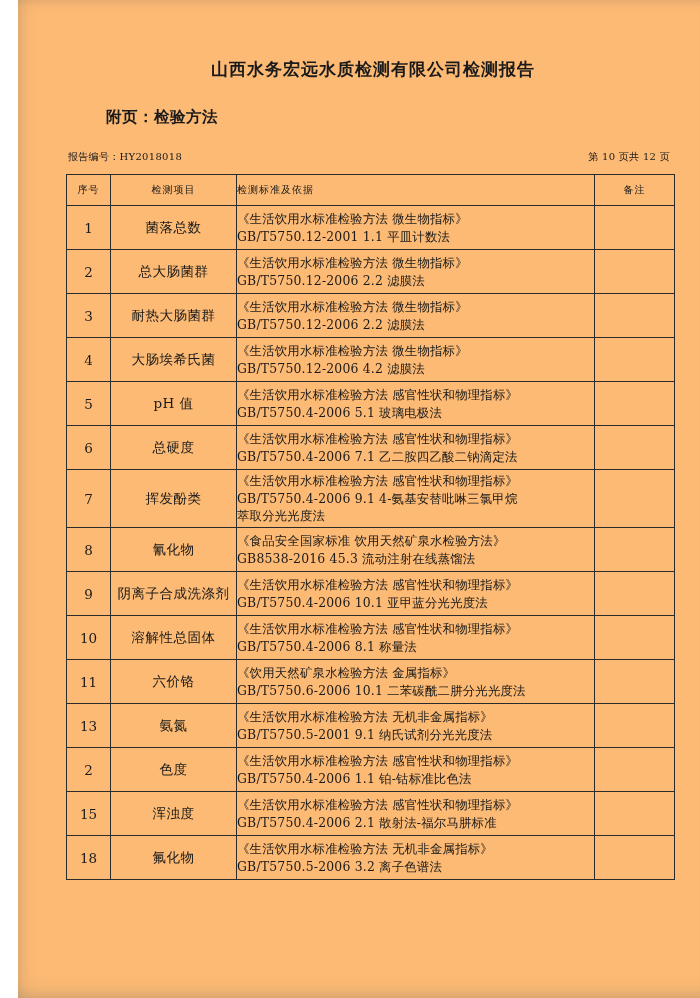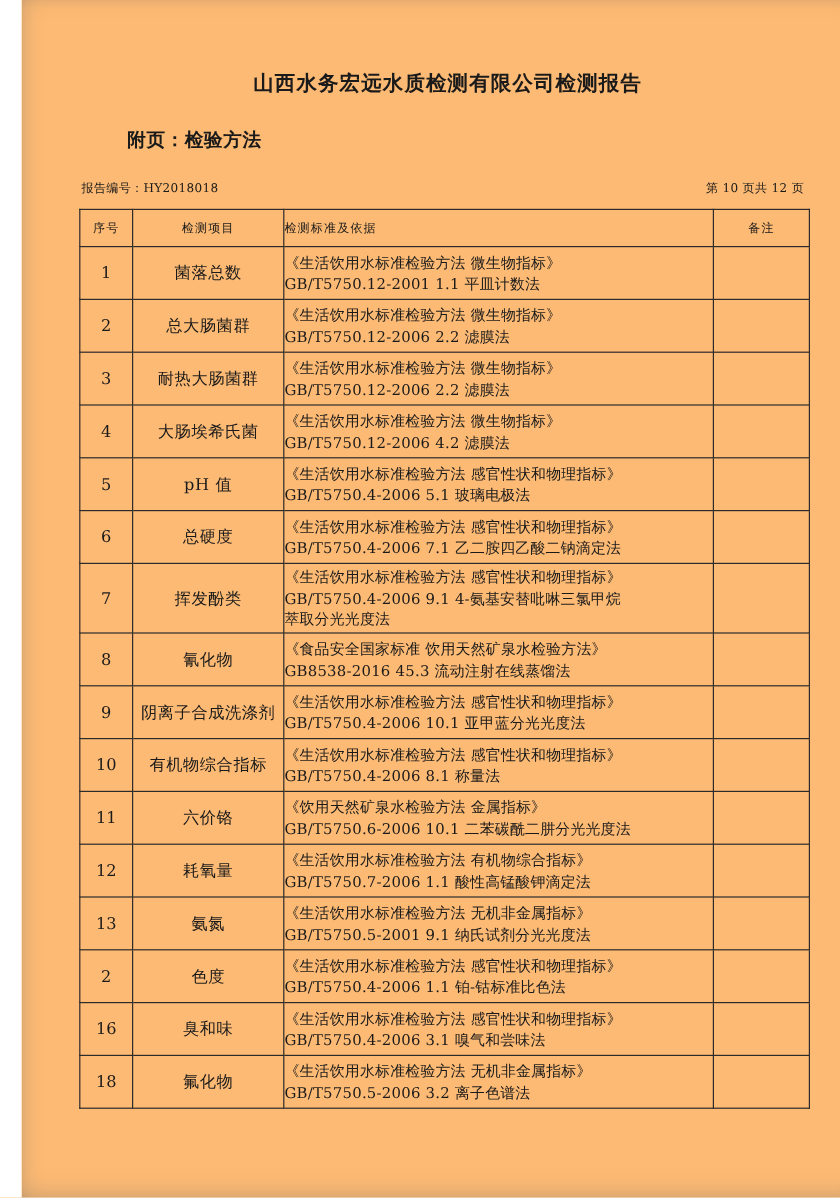--- a/index.html
+++ b/index.html
@@ -229,69 +229,60 @@
             <td class="no-cell">9</td>
             <td class="item-cell">阴离子合成洗涤剂</td>
             <td class="std-cell">
               <span class="l1">《生活饮用水标准检验方法 感官性状和物理指标》</span>
               <span class="l2">GB/T5750.4-2006   10.1 亚甲蓝分光光度法</span>
             </td>
             <td class="note-cell"></td>
           </tr>
           <tr class="row">
             <td class="no-cell">10</td>
-            <td class="item-cell">有机物综合指标</td>
+            <td class="item-cell">溶解性总固体</td>
             <td class="std-cell">
               <span class="l1">《生活饮用水标准检验方法 感官性状和物理指标》</span>
               <span class="l2">GB/T5750.4-2006   8.1 称量法</span>
             </td>
             <td class="note-cell"></td>
           </tr>
           <tr class="row">
             <td class="no-cell">11</td>
             <td class="item-cell">六价铬</td>
             <td class="std-cell">
               <span class="l1">《饮用天然矿泉水检验方法  金属指标》</span>
               <span class="l2">GB/T5750.6-2006   10.1 二苯碳酰二肼分光光度法</span>
             </td>
             <td class="note-cell"></td>
           </tr>
           <tr class="row">
-            <td class="no-cell">12</td>
-            <td class="item-cell">耗氧量</td>
-            <td class="std-cell">
-              <span class="l1">《生活饮用水标准检验方法 有机物综合指标》</span>
-              <span class="l2">GB/T5750.7-2006   1.1 酸性高锰酸钾滴定法</span>
-            </td>
-            <td class="note-cell"></td>
-          </tr>
-          <tr class="row">
             <td class="no-cell">13</td>
             <td class="item-cell">氨氮</td>
             <td class="std-cell">
               <span class="l1">《生活饮用水标准检验方法  无机非金属指标》</span>
               <span class="l2">GB/T5750.5-2001   9.1 纳氏试剂分光光度法</span>
             </td>
             <td class="note-cell"></td>
           </tr>
           <tr class="row">
             <td class="no-cell">2</td>
             <td class="item-cell">色度</td>
             <td class="std-cell">
               <span class="l1">《生活饮用水标准检验方法 感官性状和物理指标》</span>
               <span class="l2">GB/T5750.4-2006   1.1 铂-钴标准比色法</span>
             </td>
             <td class="note-cell"></td>
           </tr>
           <tr class="row">
-            <td class="no-cell">16</td>
-            <td class="item-cell">臭和味</td>
-            <td class="std-cell">
-              <span class="l1">《生活饮用水标准检验方法 感官性状和物理指标》</span>
-              <span class="l2">GB/T5750.4-2006   3.1 嗅气和尝味法</span>
+            <td class="no-cell">15</td>
+            <td class="item-cell">浑浊度</td>
+            <td class="std-cell">
+              <span class="l1">《生活饮用水标准检验方法 感官性状和物理指标》</span>
+              <span class="l2">GB/T5750.4-2006   2.1 散射法-福尔马肼标准</span>
             </td>
             <td class="note-cell"></td>
           </tr>
           <tr class="row">
             <td class="no-cell">18</td>
             <td class="item-cell">氟化物</td>
             <td class="std-cell">
               <span class="l1">《生活饮用水标准检验方法  无机非金属指标》</span>
               <span class="l2">GB/T5750.5-2006   3.2 离子色谱法</span>
             </td>

